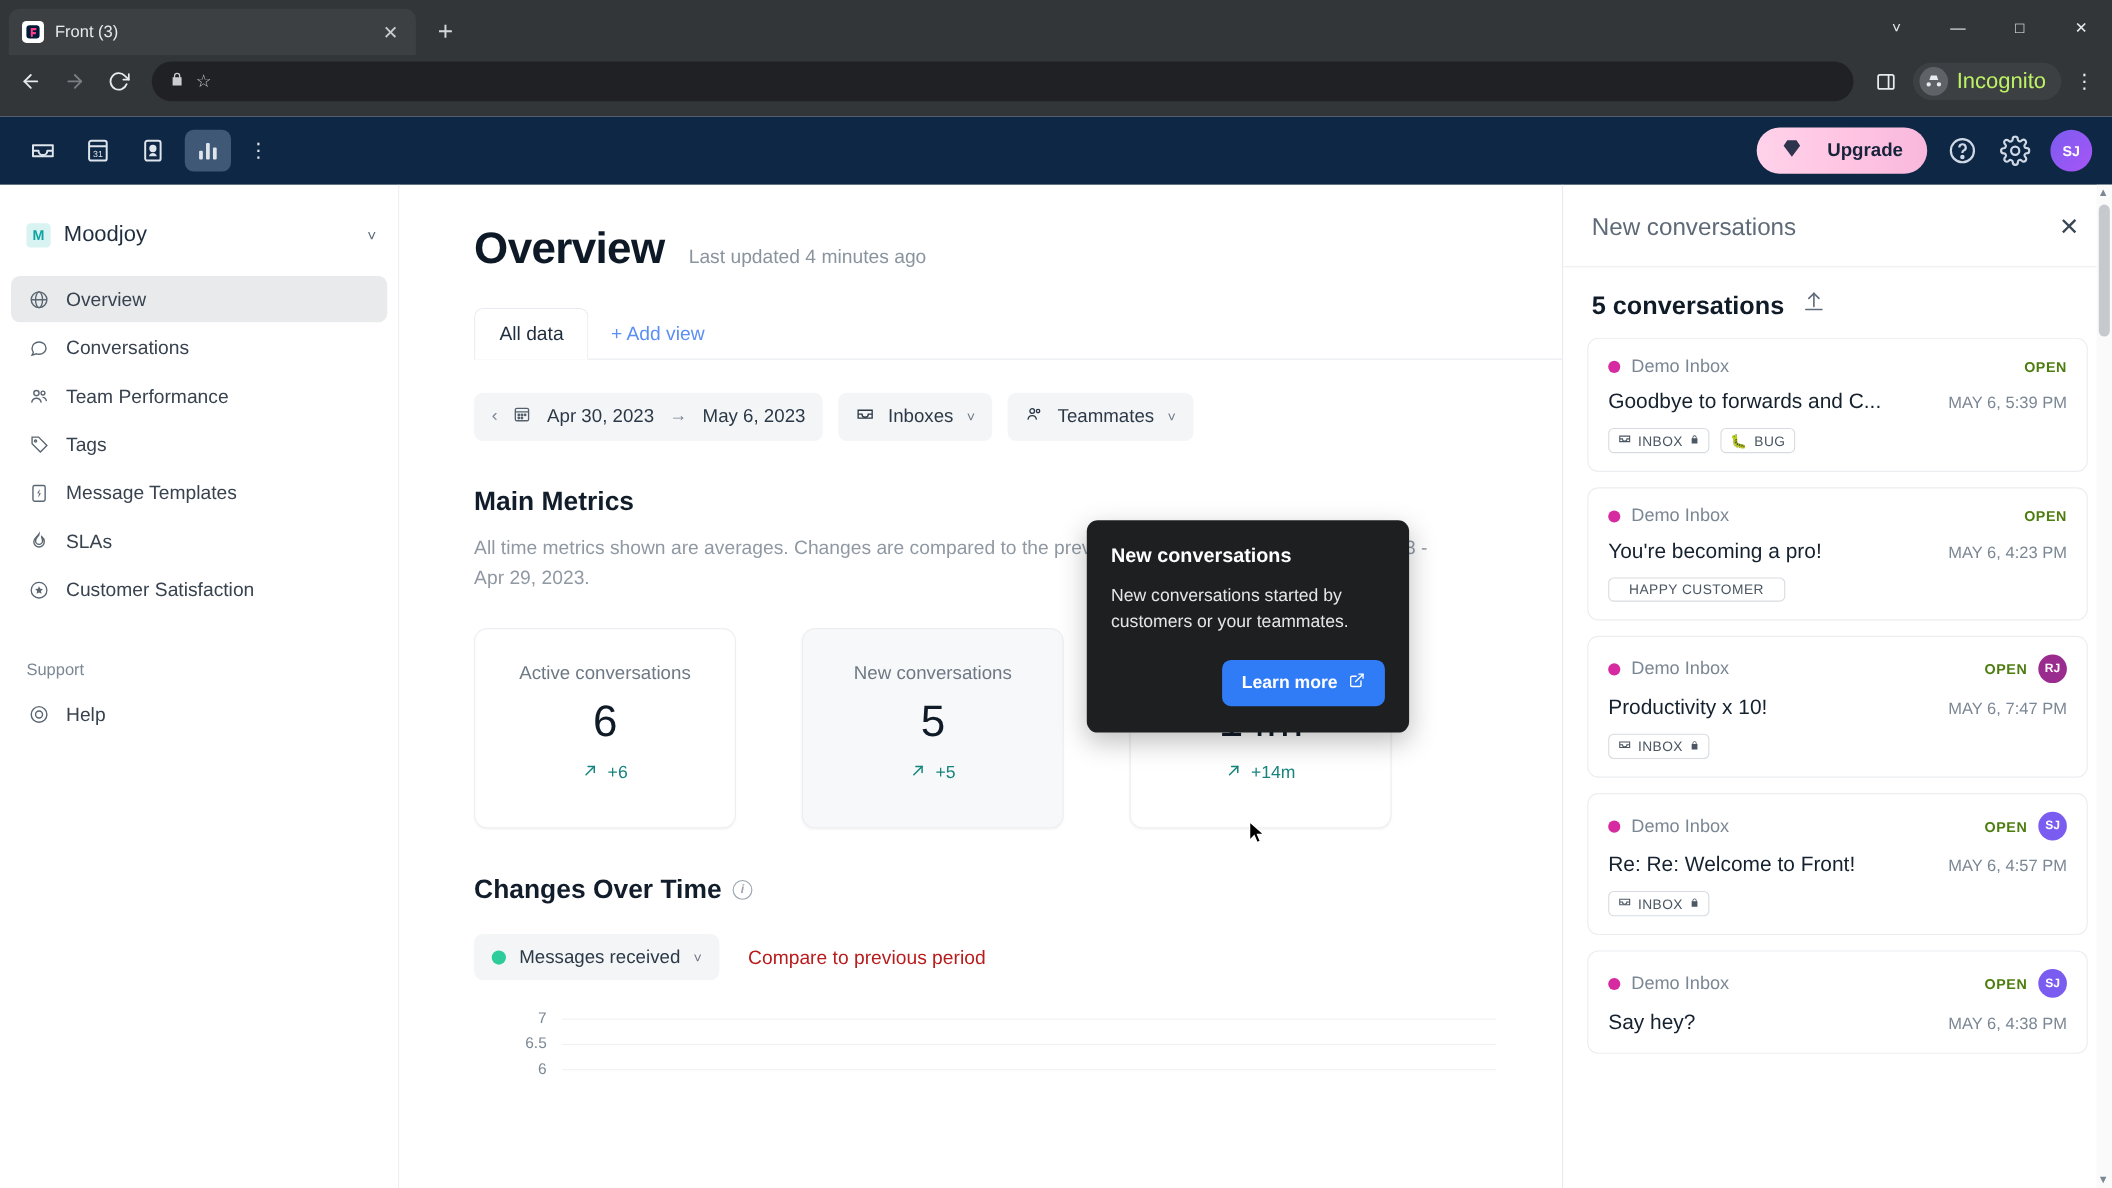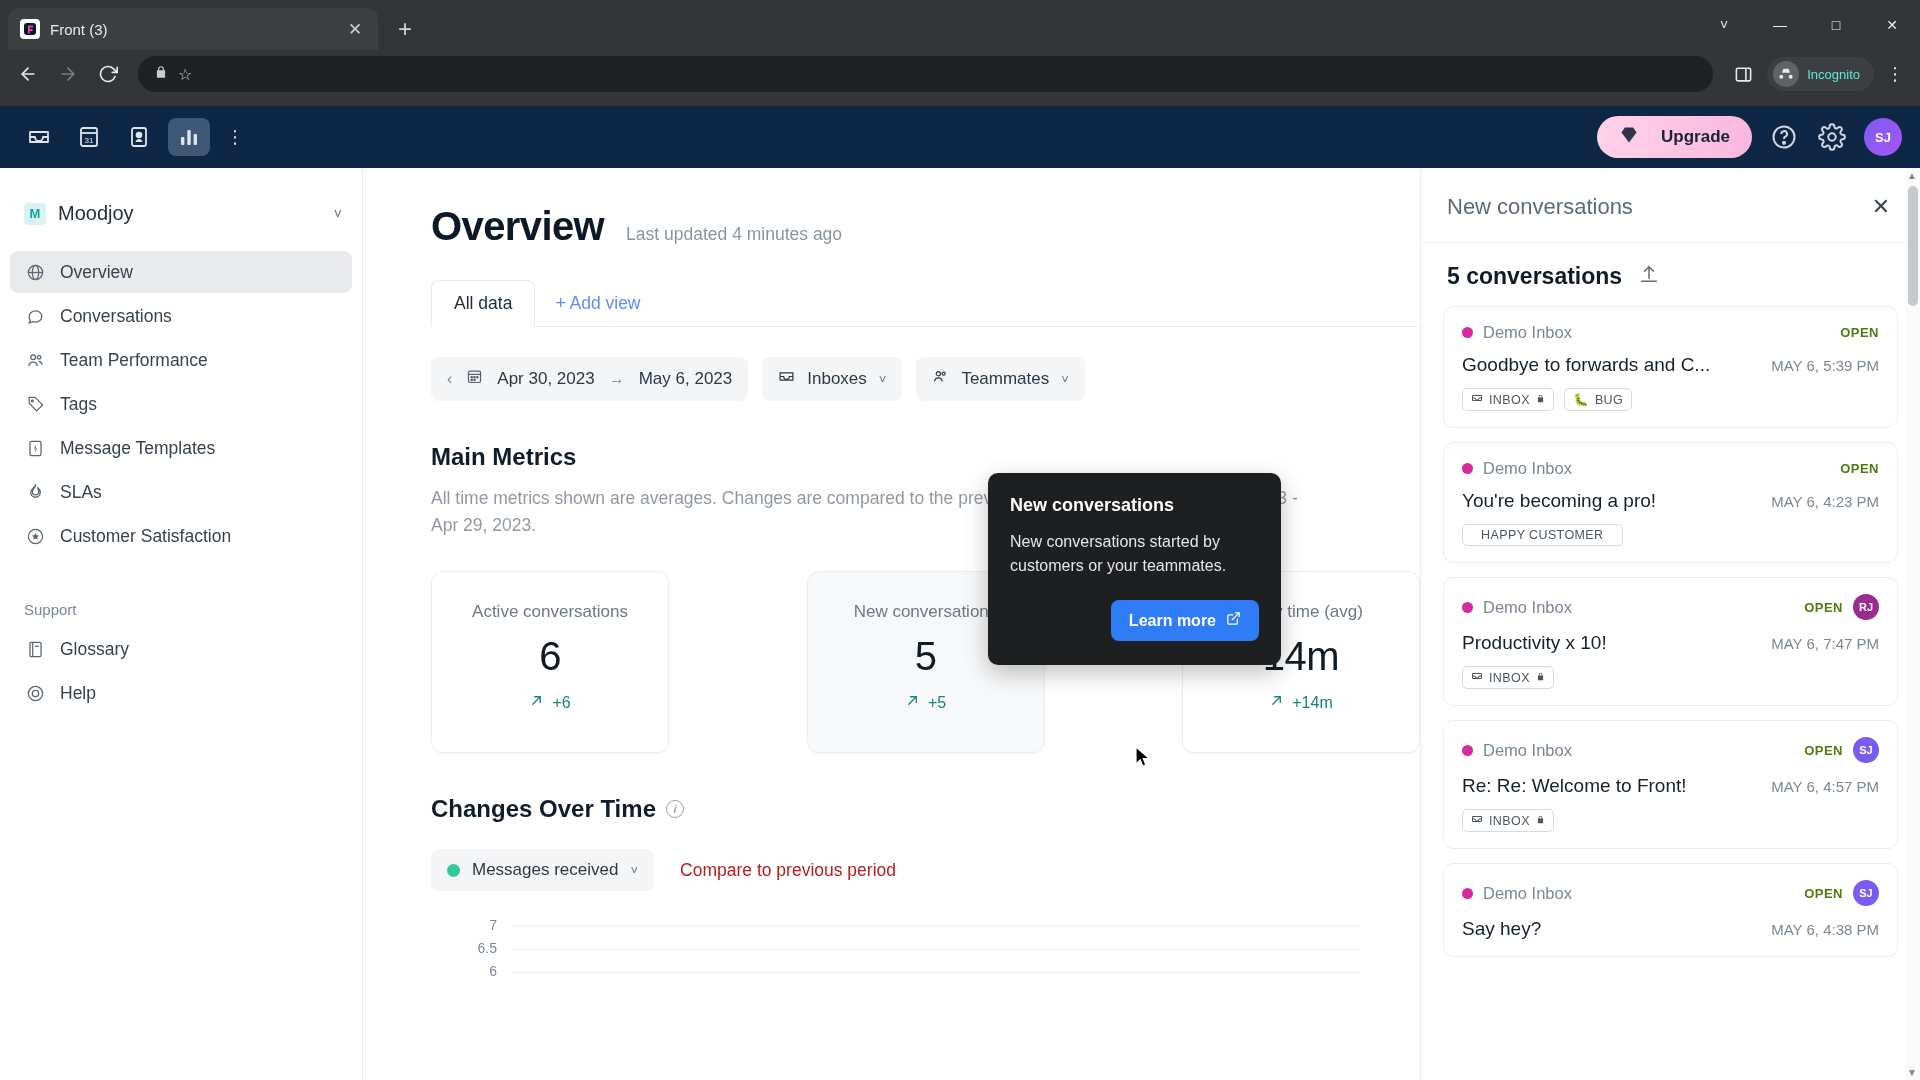--- a/index.html
+++ b/index.html
@@ -95,21 +95,21 @@
     display:flex; align-items:center; gap: 8px;
     height: 34px; border-radius: 17px;
     padding: 0 14px 0 6px;
     background: #3c4043;
   }
   .incognito-av {
     width: 26px; height: 26px; border-radius: 50%;
     background: #5f6368;
     display:flex; align-items:center; justify-content:center;
   }
-  .incognito-label { color: #5eead4; font-size: 13px; }
+  .incognito-label { color: #bef264; font-size: 20px; }
   .kebab { color:#e8eaed; font-size: 18px; width: 30px; text-align:center; }
 
   
   .app-topbar {
     height: 62px;
     background: #0e2744;
     display: flex; align-items: center;
     padding: 0 18px;
   }
   .topnav-left { display:flex; align-items:center; gap: 8px; }
@@ -218,21 +218,21 @@
 
   .section-title { font-size: 24px; font-weight: 700; color:#111d2b; margin-top: 42px; display:flex; align-items:center; gap:10px;}
   .info-dot {
     width:18px;height:18px;border-radius:50%;
     border:1.5px solid #9aa4ae; color:#9aa4ae;
     font-size:11px; display:flex;align-items:center;justify-content:center;
     font-weight:700; font-style:italic;
   }
   .section-desc { font-size:17.5px; color:#9099a3; line-height:1.55; margin-top:14px; max-width: 880px; }
 
-  .metric-row { display:flex; gap: 60px; margin-top: 32px; justify-content: space-between; }
+  .metric-row { display:flex; gap: 60px; margin-top: 32px; }
   .metric-card {
     width: 238px; height: 182px;
     border:1px solid #eceef1; border-radius: 12px;
     display:flex; flex-direction:column; align-items:center;
     padding-top: 30px;
     background:#fff;
     box-shadow: 0 1px 2px rgba(16,24,40,.04);
   }
   .metric-card.hovered { background:#f7f8f9; }
   .metric-label { font-size:17px; color:#6e7884; }
@@ -546,30 +546,20 @@
               <path d="M12 7.5l1.4 2.9 3.1.4-2.3 2.2.6 3.1-2.8-1.5-2.8 1.5.6-3.1-2.3-2.2 3.1-.4z" fill="currentColor" stroke="none"></path>
             </svg>
         </span>
         <span>Customer Satisfaction</span>
       </div>
     </div>
 
     <div class="nav-section-title">Support</div>
 
     <div class="nav-list">
-      <div class="nav-item">
-        <span class="nav-ico">
-          <svg width="19" height="19" viewBox="0 0 24 24" fill="none" stroke="currentColor" stroke-width="1.6">
-              <rect x="5" y="3" width="14" height="18" rx="1.5"></rect>
-              <line x1="8.5" y1="3" x2="8.5" y2="21"></line>
-              <line x1="11.5" y1="8" x2="16" y2="8"></line>
-            </svg>
-        </span>
-        <span>Glossary</span>
-      </div>
       <div class="nav-item">
         <span class="nav-ico">
           <svg width="19" height="19" viewBox="0 0 24 24" fill="none" stroke="currentColor" stroke-width="1.6">
               <circle cx="12" cy="12" r="9"></circle>
               <circle cx="12" cy="12" r="4"></circle>
             </svg>
         </span>
         <span>Help</span>
       </div>
     </div>

